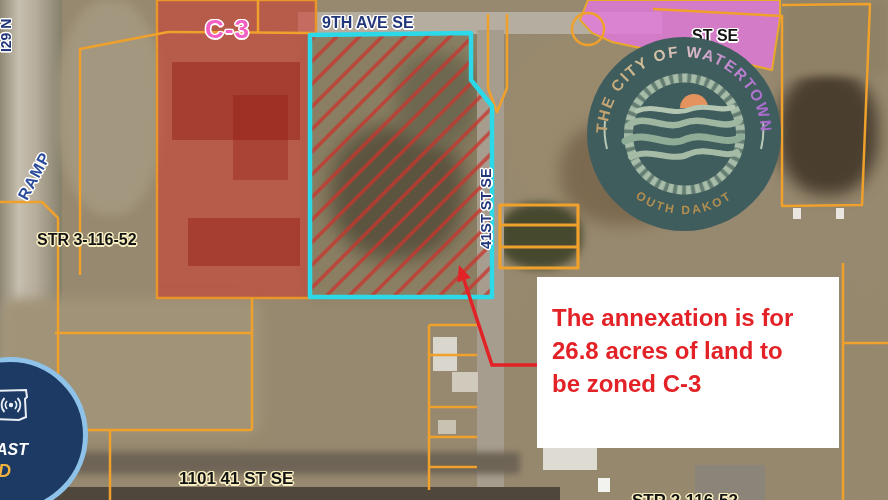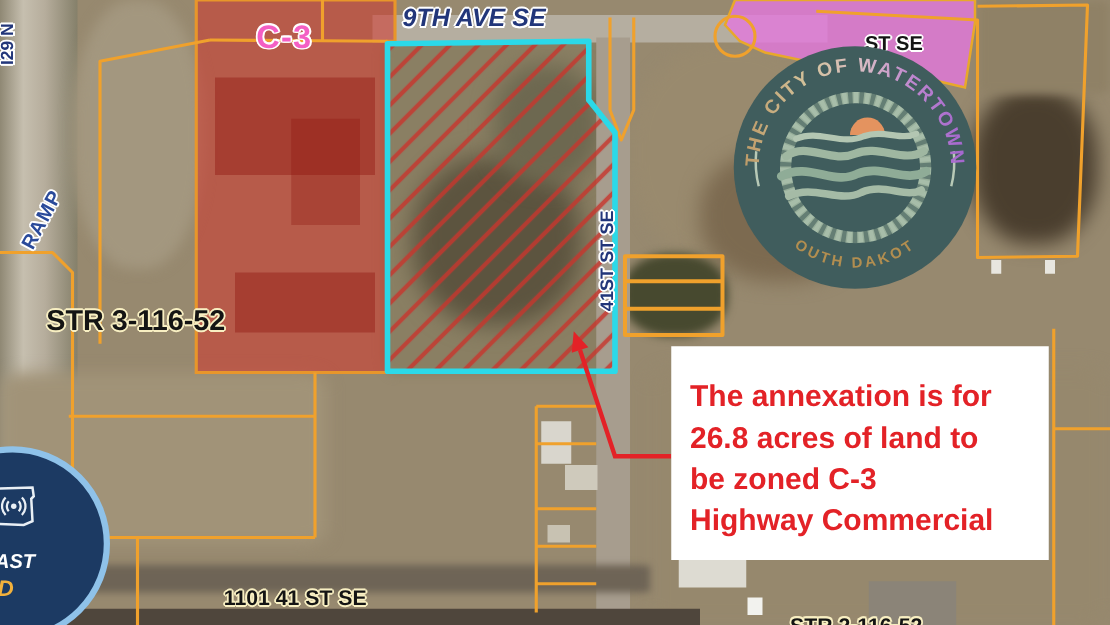--- a/index.html
+++ b/index.html
@@ -116,39 +116,38 @@
   </svg>
 
   <div class="lbl labels o-white" style="left:-24px;top:28px;width:60px;text-align:center;transform:rotate(-90deg);
               font-size:14px;font-weight:800;color:#22367a;">I29 N</div>
 
   <div class="lbl labels o-white" style="left:0px;top:168px;width:70px;text-align:center;transform:rotate(-62deg);
               font-size:16px;font-weight:800;color:#2a4a9a;letter-spacing:1px;">RAMP</div>
 
   <div class="lbl labels o-white" style="left: 205px; top: 16px; font-size: 26px; font-weight: 800; letter-spacing: 1px; color: rgb(244, 95, 196);">C-3</div>
 
-  <div class="lbl labels o-white blue" style="left:322px;top:5px;font-size:20px;font-style:italic;">9TH AVE SE</div>
+  <div class="lbl labels o-white blue" style="left:322px;top:15px;font-size:16px;">9TH AVE SE</div>
 
 
-  <div class="lbl labels o-cream black" style="left:37px;top:244px;font-size:23px;">STR 3-116-52</div>
+  <div class="lbl labels o-cream black" style="left:37px;top:232px;font-size:16px;">STR 3-116-52</div>
 
   <div class="lbl labels o-white blue" style="left:432px;top:201px;width:110px;text-align:center;transform:rotate(-90deg);
               font-size:14.5px;">41ST ST SE</div>
 
   <div class="lbl labels o-white black" style="left:692px;top:28px;font-size:16px;font-weight:800;">ST SE</div>
 
   <div class="lbl labels o-cream black" style="left:163px;top:470px;font-size:17px;margin-left:16px;">1101 41 ST SE</div>
 
   <div class="lbl labels o-cream black" style="left:632px;top:492px;font-size:17px;">STR 2-116-52</div>
 
   <div class="note-box">
     <div class="note-line">The annexation is for</div>
     <div class="note-line">26.8 acres of land to</div>
     <div class="note-line">be zoned C-3</div>
-    <div class="note-line">Highway Commercial</div>
   </div>
 
   <svg class="logo-svg" viewBox="0 0 198 198">
     <defs>
       <linearGradient id="lgrad" x1="0" y1="0" x2="1" y2="0">
         <stop offset="0%" stop-color="#bd9a66"></stop>
         <stop offset="30%" stop-color="#d4c49e"></stop>
         <stop offset="55%" stop-color="#d8b9c6"></stop>
         <stop offset="75%" stop-color="#bf87cf"></stop>
         <stop offset="100%" stop-color="#a264ce"></stop>

